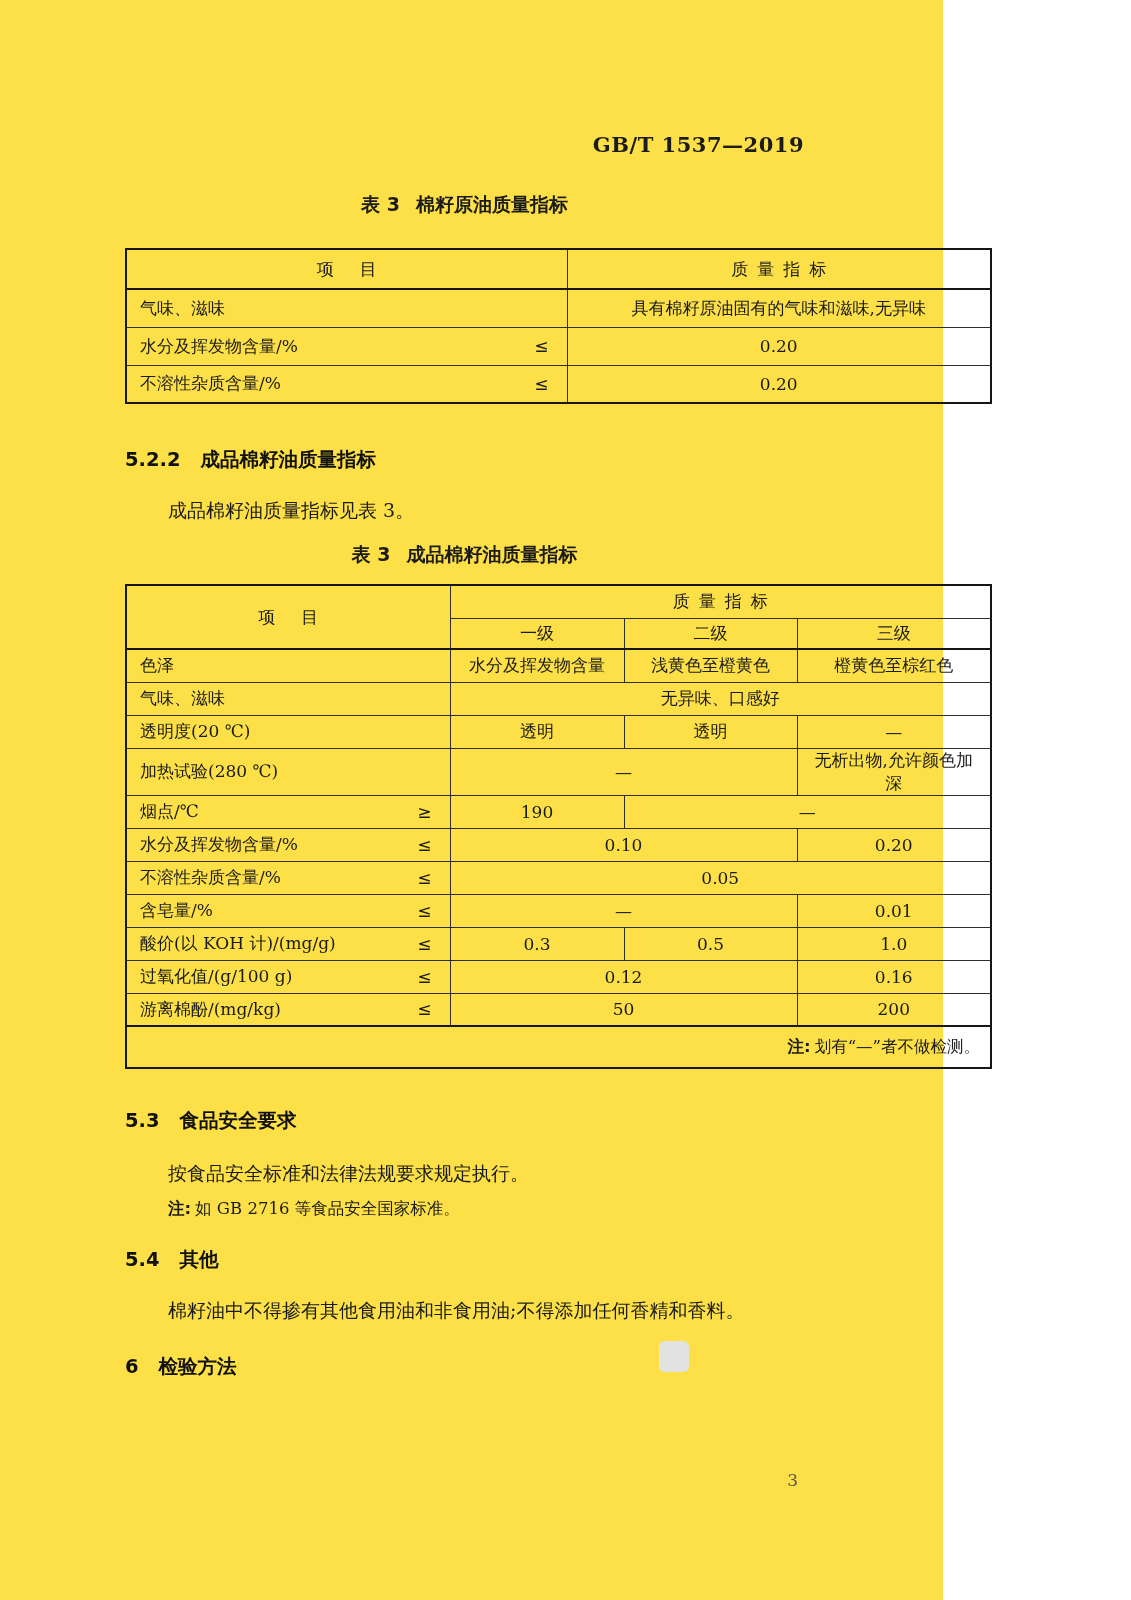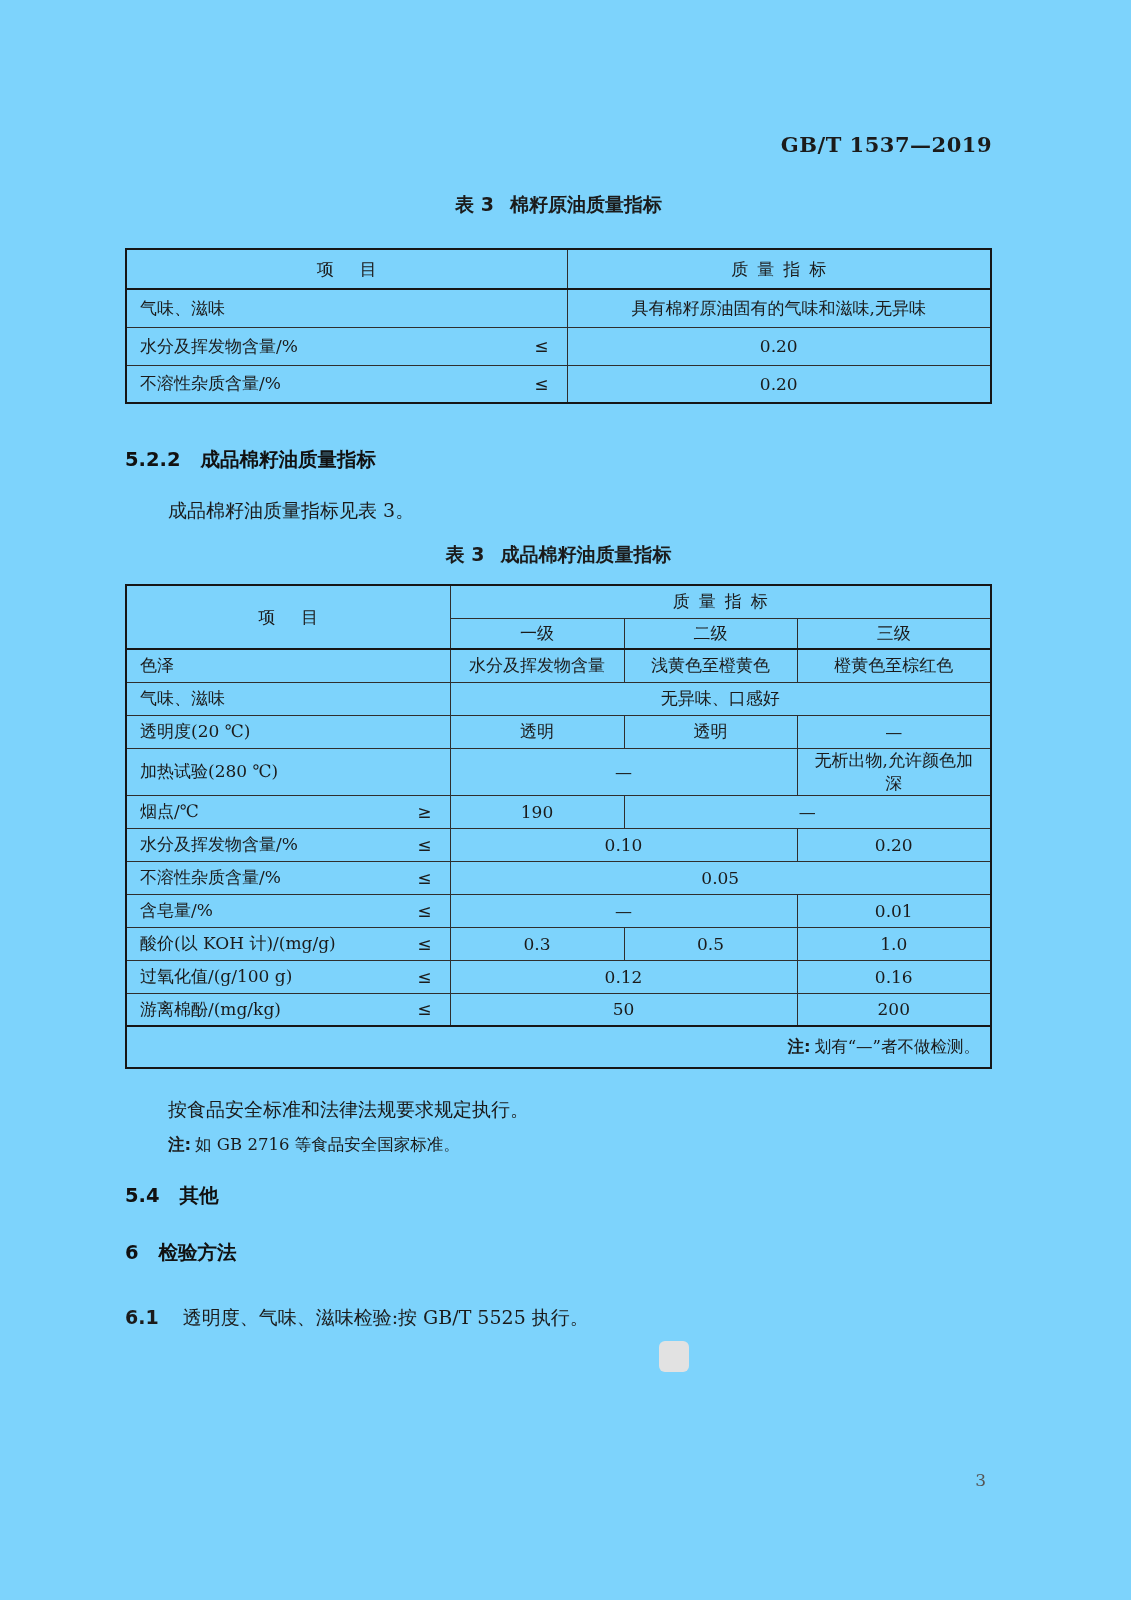--- a/index.html
+++ b/index.html
@@ -1,20 +1,20 @@
 <!DOCTYPE html>
 <html><head>
 <meta charset="utf-8">
 <style>
   * { margin: 0; padding: 0; box-sizing: border-box; }
   html, body { background: #ffffff; }
   .page {
-    width: 1131px; height: 1600px;
+    width: 943px; height: 1600px;
     position: relative;
-    background: #7dd3fc;
+    background: #fde047;
     color: #1b1b1b;
     font-family: "DejaVu Serif", "Liberation Serif", serif;
     padding: 132px 139px 0 125px;
   }
   .doc-code {
     text-align: right;
     font-size: 21px;
     font-weight: bold;
     letter-spacing: 0.5px;
     line-height: 25px;
@@ -290,33 +290,34 @@
           </td>
       <td class="c" colspan="2">50</td>
       <td class="c">200</td>
     </tr>
     <tr class="note-row">
       <td colspan="4"><span class="note-label">注:</span><span>划有“—”者不做检测。</span></td>
     </tr>
   </tbody>
     </table>
 
+  <div class="sec-h h53">
+    <span class="h-num">5.3</span><span>食品安全要求</span>
+  </div>
   <div class="body-p p53">按食品安全标准和法律法规要求规定执行。</div>
   <div class="note-p">
     <span class="note-label">注:</span><span>如 GB 2716 等食品安全国家标准。</span>
   </div>
 
   <div class="sec-h h54">
     <span class="h-num">5.4</span><span>其他</span>
   </div>
+  <div class="body-p p54">棉籽油中不得掺有其他食用油和非食用油;不得添加任何香精和香料。</div>
 
   <div class="sec-h h6">
     <span class="h-num">6</span><span>检验方法</span>
   </div>
 
-  <div class="num-p p61">
-    <span class="h-num">6.1</span><span>透明度、气味、滋味检验:按 GB/T 5525 执行。</span>
-  </div>
 
   <div class="scan-artifact"></div>
   <div class="page-num">3</div>
 
 </div>
 
 </body></html>

